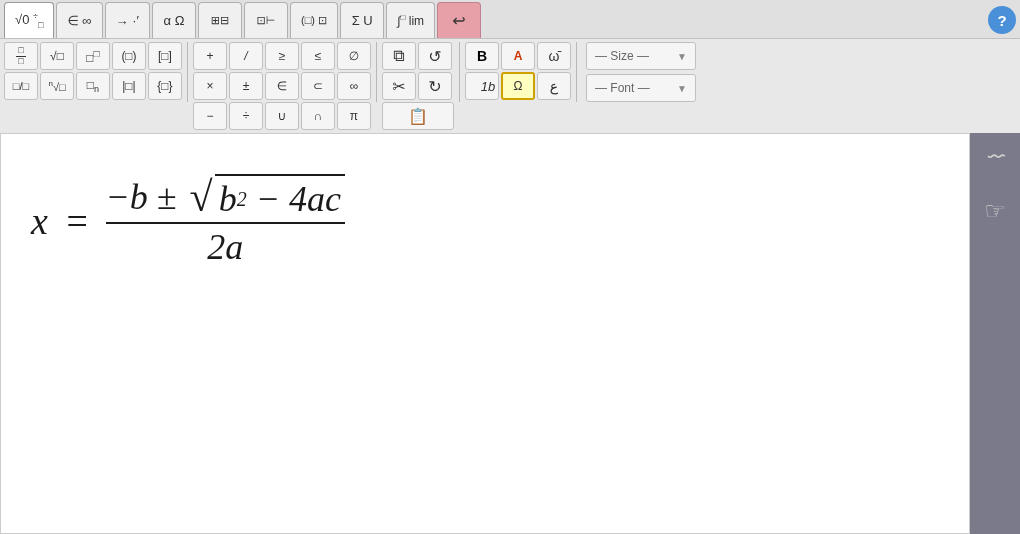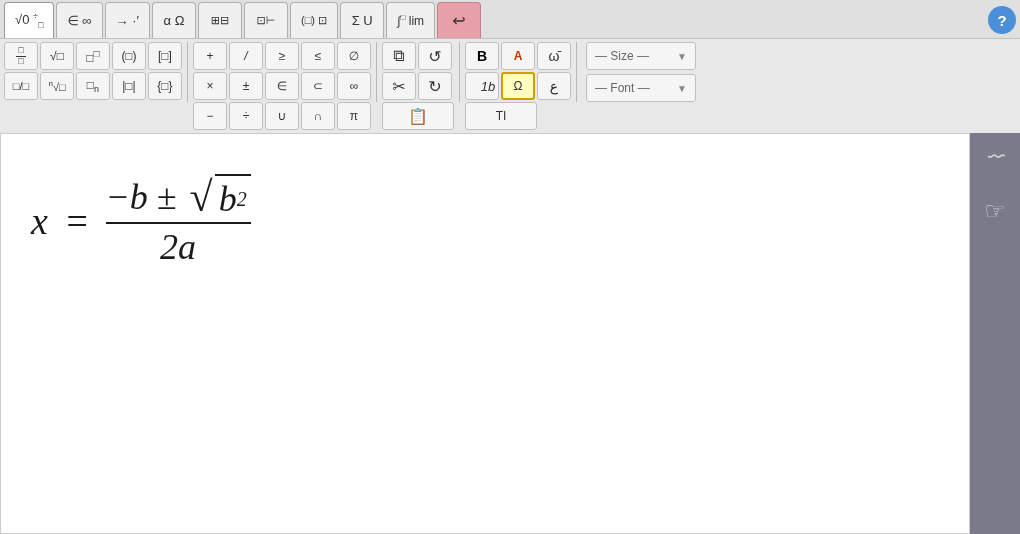--- a/index.html
+++ b/index.html
@@ -464,25 +464,20 @@
         <div class="tool-btn btn-italic-1b" style="font-style:italic;padding-left:12px;">
           <span>1b</span>
         </div>
         <div class="tool-btn active-yellow">
           <span>Ω</span>
         </div>
         <div class="tool-btn">
           <span class="btn-arabic">ع</span>
         </div>
       </div>
-      <div class="btn-row" style="justify-content:flex-start;">
-        <div class="tool-btn wide" style="width:72px;">
-          <span>TI</span>
-        </div>
-      </div>
     </div>
 
     <div class="toolbar-separator"></div>
 
     <div class="font-size-group">
       <div class="font-dropdown">
         <span>— Size —</span>
         <span class="dropdown-arrow">▼</span>
       </div>
       <div class="font-dropdown">
@@ -500,20 +495,21 @@
         <span class="formula-lhs" style="font-size:38px;">x</span>
         <span class="formula-eq" style="font-size:38px;">=</span>
         <div class="fraction">
           <div class="fraction-num">
             <span>−b ±&nbsp;</span>
             <span class="sqrt-wrapper">
               <span class="sqrt-symbol">√</span>
               <span class="sqrt-content">
                 <span>b</span>
                   <span class="superscript">2</span>
+                <span>&nbsp;− 4ac</span>
               </span>
             </span>
           </div>
           <div class="fraction-den">
             <span>2a</span>
           </div>
         </div>
       </div>
     </div>
 

